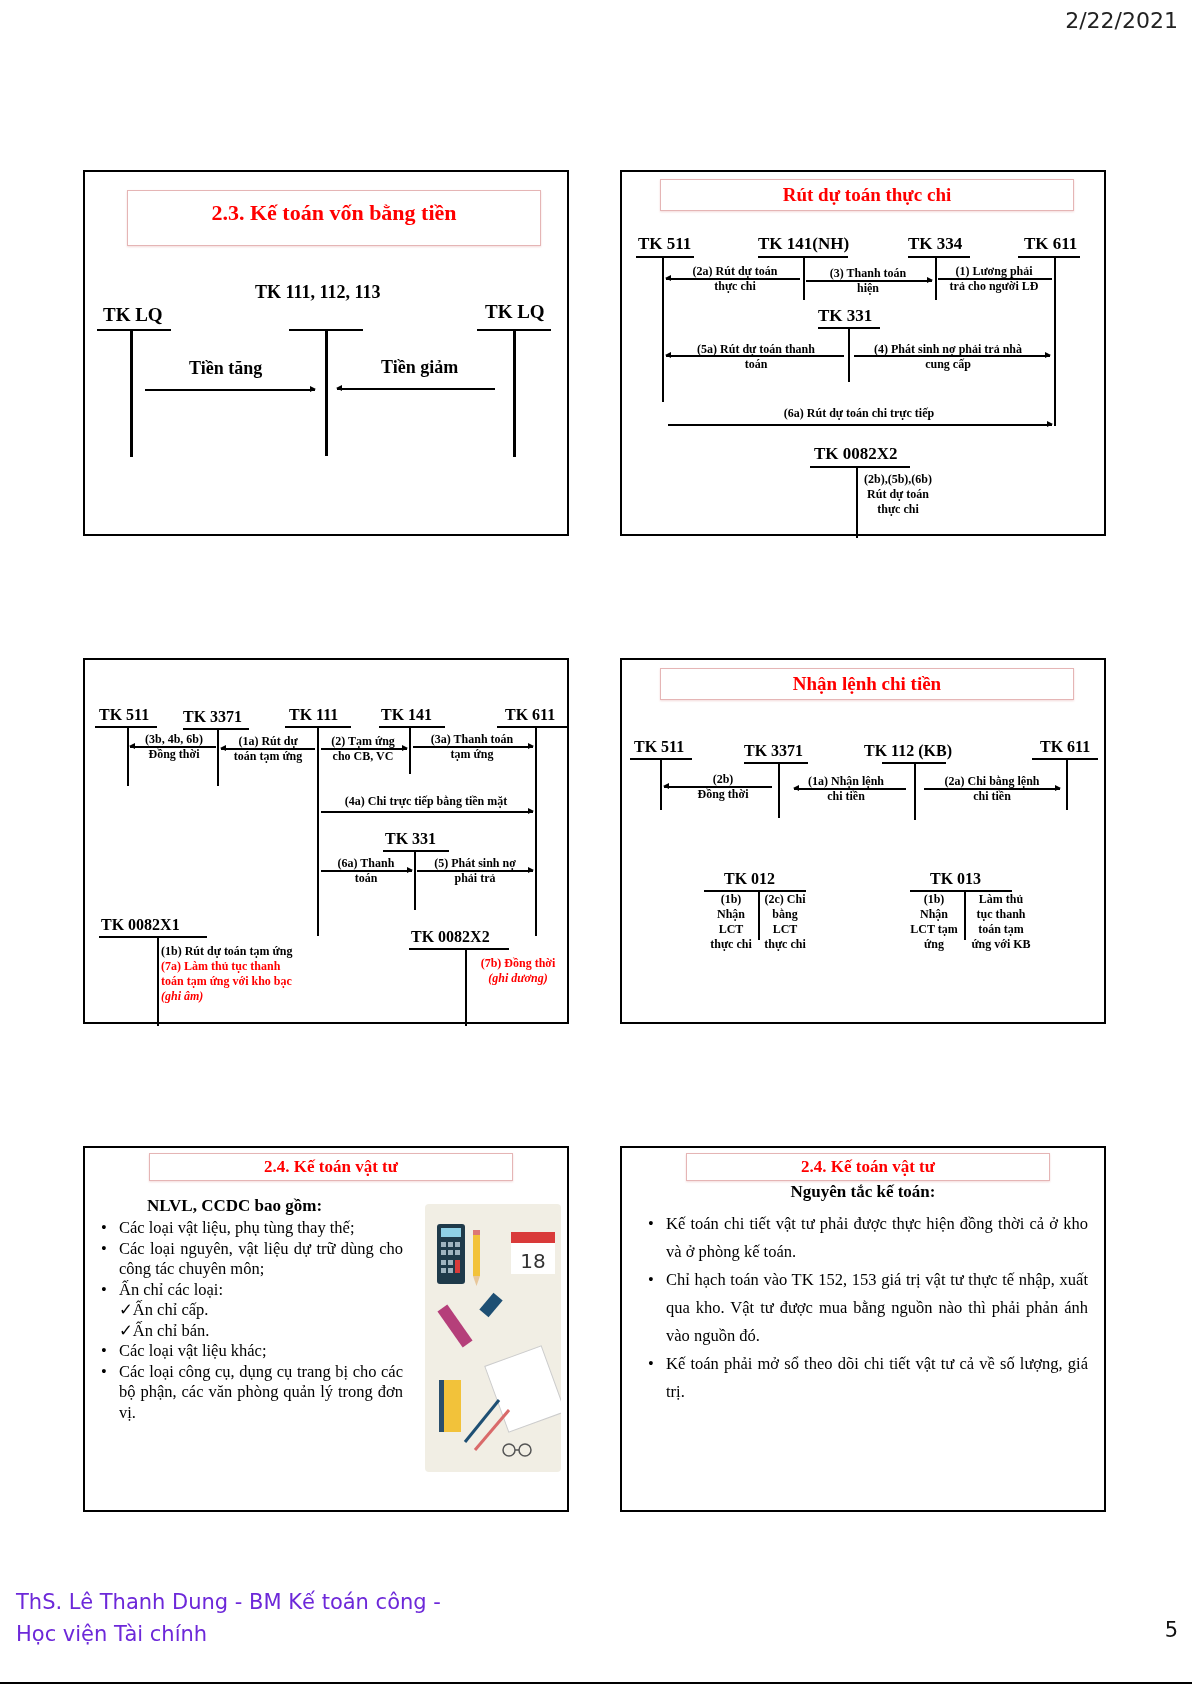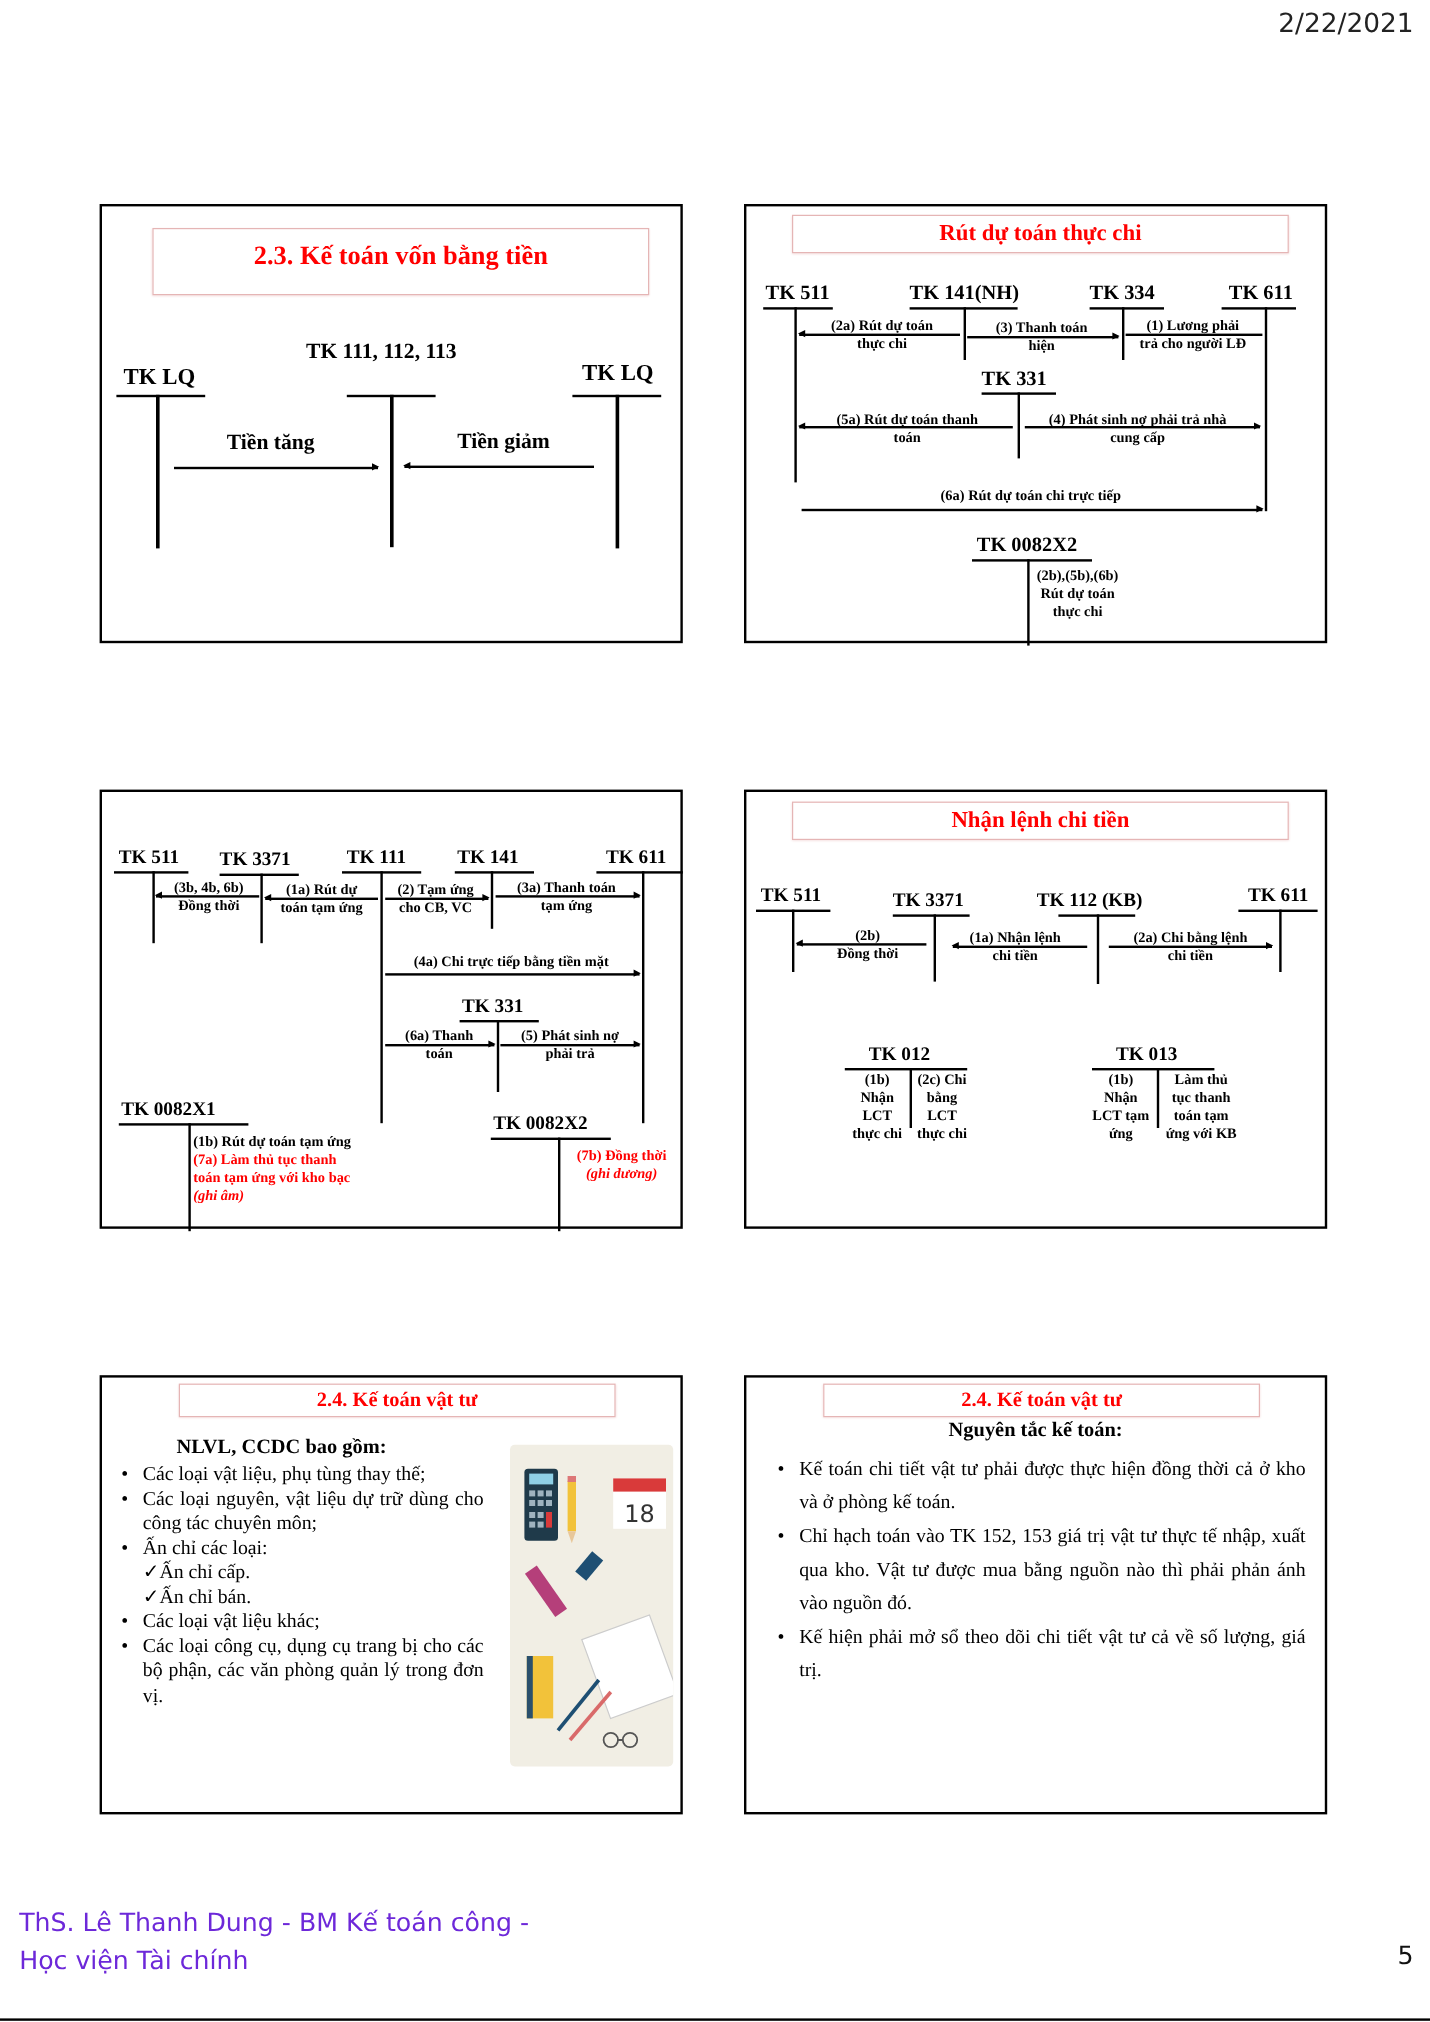--- a/index.html
+++ b/index.html
@@ -322,21 +322,21 @@
     </svg>
   </div>
 </div>
 
 <div class="slide s6">
   <div class="title-box" style="left:64px;top:5px;width:364px;height:28px;font-size:17px;line-height:26px;">2.4. Kế toán vật tư</div>
   <div class="abs" style="left:0;right:0;top:34px;text-align:center;font-weight:bold;font-size:17px;">Nguyên tắc kế toán:</div>
   <ul class="p6">
     <li>Kế toán chi tiết vật tư phải được thực hiện đồng thời cả ở kho và ở phòng kế toán.</li>
     <li>Chỉ hạch toán vào TK 152, 153 giá trị vật tư thực tế nhập, xuất qua kho. Vật tư được mua bằng nguồn nào thì phải phản ánh vào nguồn đó.</li>
-    <li>Kế hiện phải mở sổ theo dõi chi tiết vật tư cả về số lượng, giá trị.</li>
+    <li>Kế toán phải mở sổ theo dõi chi tiết vật tư cả về số lượng, giá trị.</li>
   </ul>
 </div>
 
 <div class="footer">
   <div>ThS. Lê Thanh Dung - BM Kế toán công -</div>
   <div>Học viện Tài chính</div>
 </div>
 <div class="pagenum">5</div>
 <div class="bottom-rule"></div>
 

